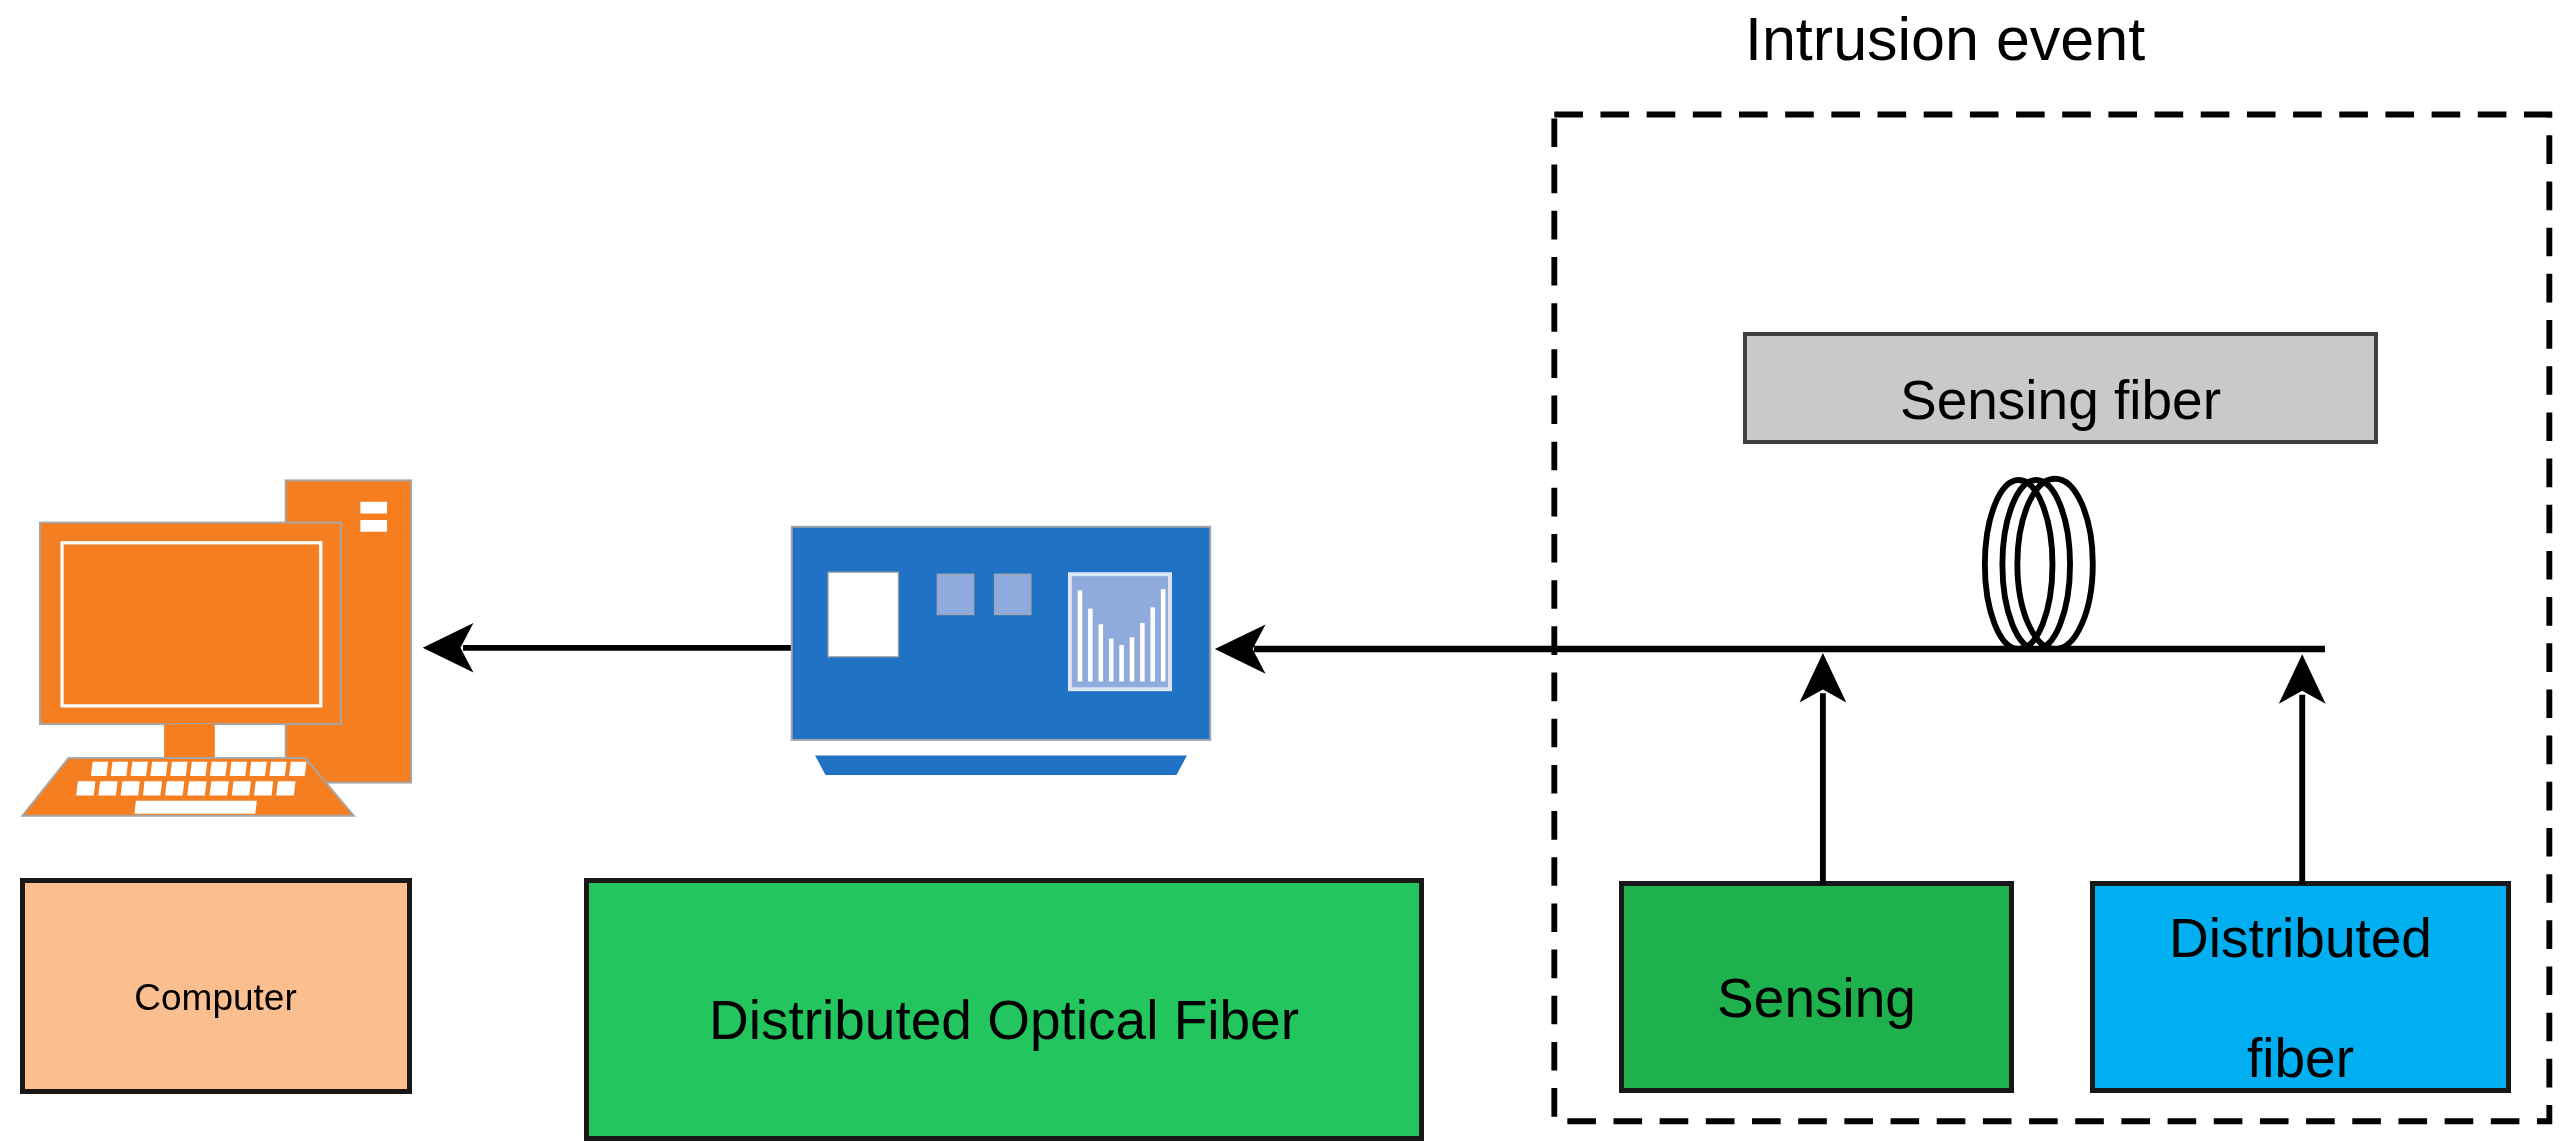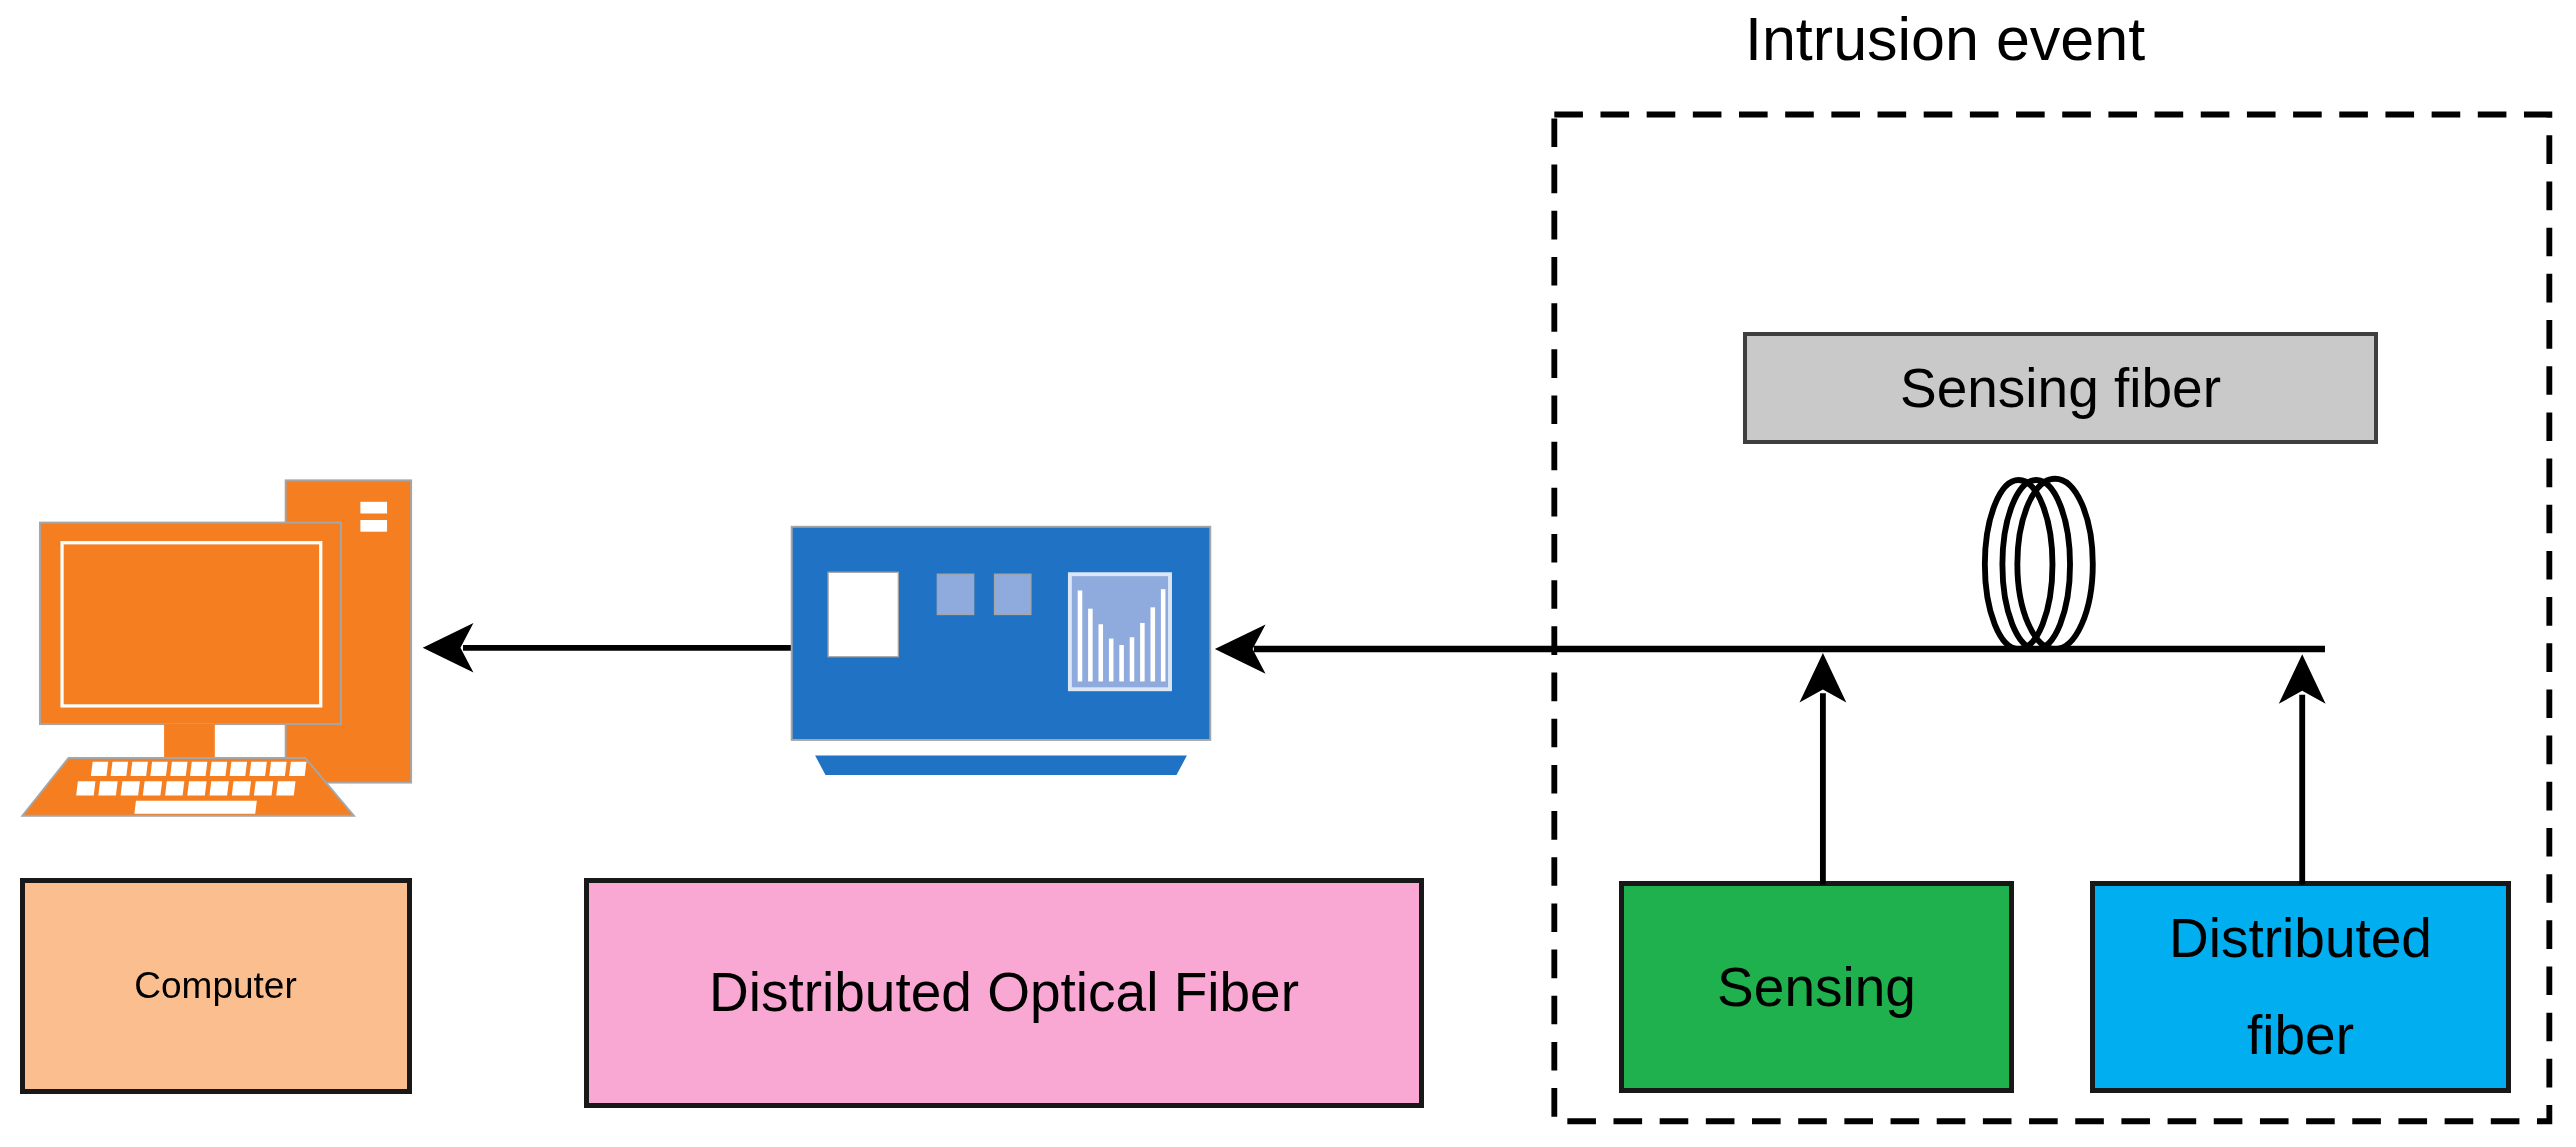--- a/index.html
+++ b/index.html
@@ -14,29 +14,29 @@
   .label-box{
     position:absolute;
     box-sizing:border-box;
     display:flex;
     flex-direction:column;
     align-items:center;
     justify-content:center;
     text-align:center;
     color:#000;
   }
-  .label-box .ln{display:block;white-space:nowrap;}
+  .label-box .ln{display:block;white-space:nowrap;margin-top:23px;}
   #computer-label{
     left:19.5px;top:878px;width:392px;height:216px;
     background:#FBBE8F;border:5.2px solid #181818;
     font-size:37px;
   }
   #das-label{
-    left:584px;top:878px;width:840px;height:230px;
-    background:#f9a8d4;border:5.2px solid #181818;
+    left:584px;top:878px;width:840px;height:263px;
+    background:#22c55e;border:5.2px solid #181818;
     font-size:55px;line-height:1.78;
   }
   #sensing-label{
     left:1743px;top:332px;width:635px;height:112px;
     background:#C9C9C9;border:4.6px solid #3F3F3F;
     font-size:55px;
   }
   #acoustic-label{
     left:1619px;top:881px;width:395px;height:212px;
     background:#1FB14D;border:5.2px solid #181818;

